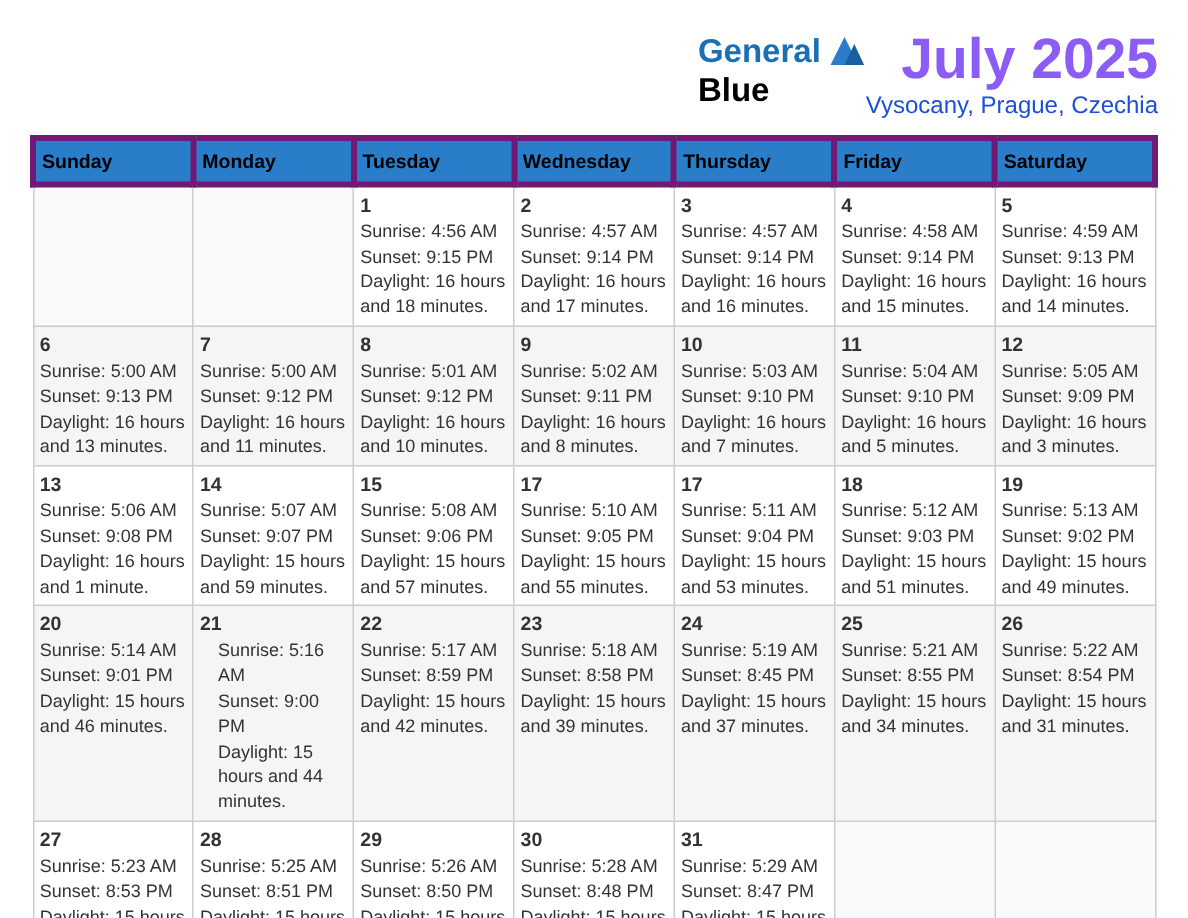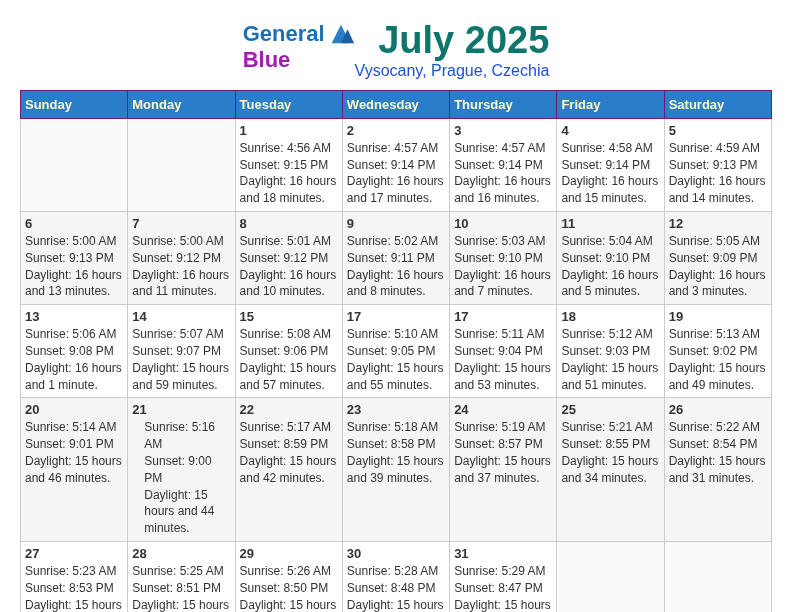--- a/index.html
+++ b/index.html
@@ -5,21 +5,21 @@
     * { box-sizing: border-box; margin: 0; padding: 0; }
     body {
       font-family: Arial, sans-serif;
       background: #fff;
       width: 792px;
       min-height: 612px;
       padding: 20px;
     }
     .header {
       display: flex;
-      justify-content: center;
+      justify-content: flex-end;
       align-items: flex-start;
       margin-bottom: 10px;
     }
     .logo {
       display: flex;
       align-items: center;
     }
     .logo-text {
       font-size: 22px;
       font-weight: bold;
@@ -33,40 +33,40 @@
       width: 28px;
       height: 28px;
       margin-left: 2px;
     }
     .title-area {
       text-align: right;
     }
     .month-title {
       font-size: 38px;
       font-weight: bold;
-      color: #0f766e;
+      color: #8b5cf6;
       line-height: 1.1;
     }
     .subtitle {
       font-size: 16px;
       color: #1d4ed8;
     }
     table {
       width: 100%;
       border-collapse: collapse;
       font-size: 11px;
     }
     thead th {
       background-color: #2a7dc9;
-      color: #fef9c3;
+      color: #000000;
       padding: 6px 4px;
       text-align: left;
       font-size: 13px;
       font-weight: bold;
-      border: 1px solid #701a75;
+      border: 4px solid #701a75;
     }
     tbody td {
       border: 1px solid #ccc;
       vertical-align: top;
       padding: 4px;
       width: 107px;
       min-height: 80px;
       background: #fff;
     }
     tbody tr:nth-child(even) td {
@@ -96,21 +96,21 @@
     <div>
       <div style="display:flex;align-items:center;">
         <span class="logo-text">
           <span>General</span>
         </span>
         <svg class="logo-icon" viewBox="0 0 30 30">
           <polygon points="5,25 15,5 25,25" fill="#2a7dc9"></polygon>
           <polygon points="15,25 22,10 29,25" fill="#1a5fa0"></polygon>
         </svg>
       </div>
-      <div class="logo-text" style="color:#a21caf;font-size:22px;font-weight:bold;">Blue</div>
+      <div class="logo-text" style="color:#000000;font-size:22px;font-weight:bold;">Blue</div>
     </div>
   </div>
   <div class="title-area">
     <div class="month-title">July 2025</div>
     <div class="subtitle">Vysocany, Prague, Czechia</div>
   </div>
 </div>
 
 <table>
   <thead>
@@ -268,21 +268,21 @@
         </td>
         <td>
           <span class="day-num">23</span>
           <div class="day-info" style="white-space: pre-line;">Sunrise: 5:18 AM
 Sunset: 8:58 PM
 Daylight: 15 hours and 39 minutes.</div>
         </td>
         <td>
           <span class="day-num">24</span>
           <div class="day-info" style="white-space: pre-line;">Sunrise: 5:19 AM
-Sunset: 8:57 PM
+Sunset: 8:45 PM
 Daylight: 15 hours and 37 minutes.</div>
         </td>
         <td>
           <span class="day-num">25</span>
           <div class="day-info" style="white-space: pre-line;">Sunrise: 5:21 AM
 Sunset: 8:55 PM
 Daylight: 15 hours and 34 minutes.</div>
         </td>
         <td>
           <span class="day-num">26</span>

